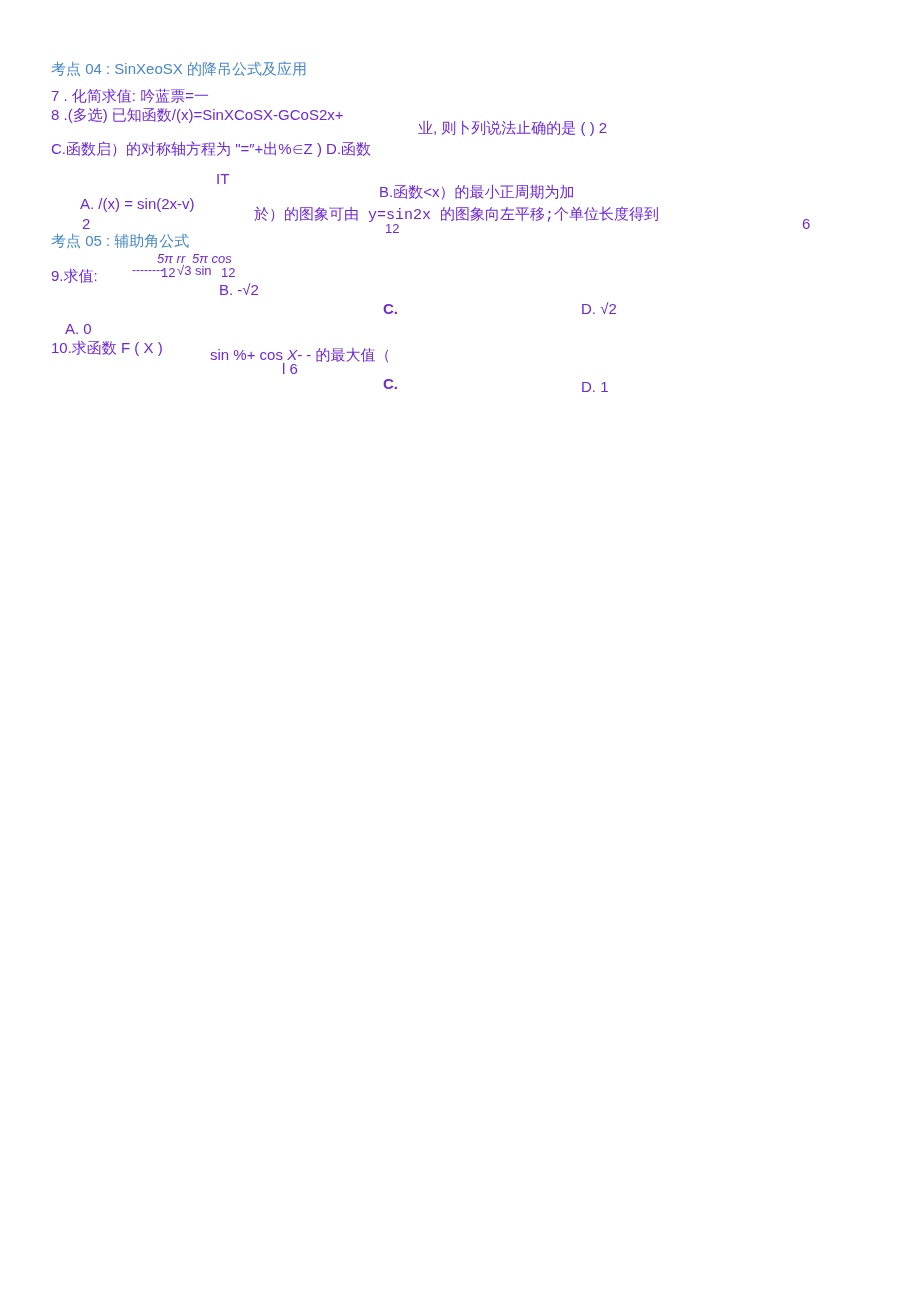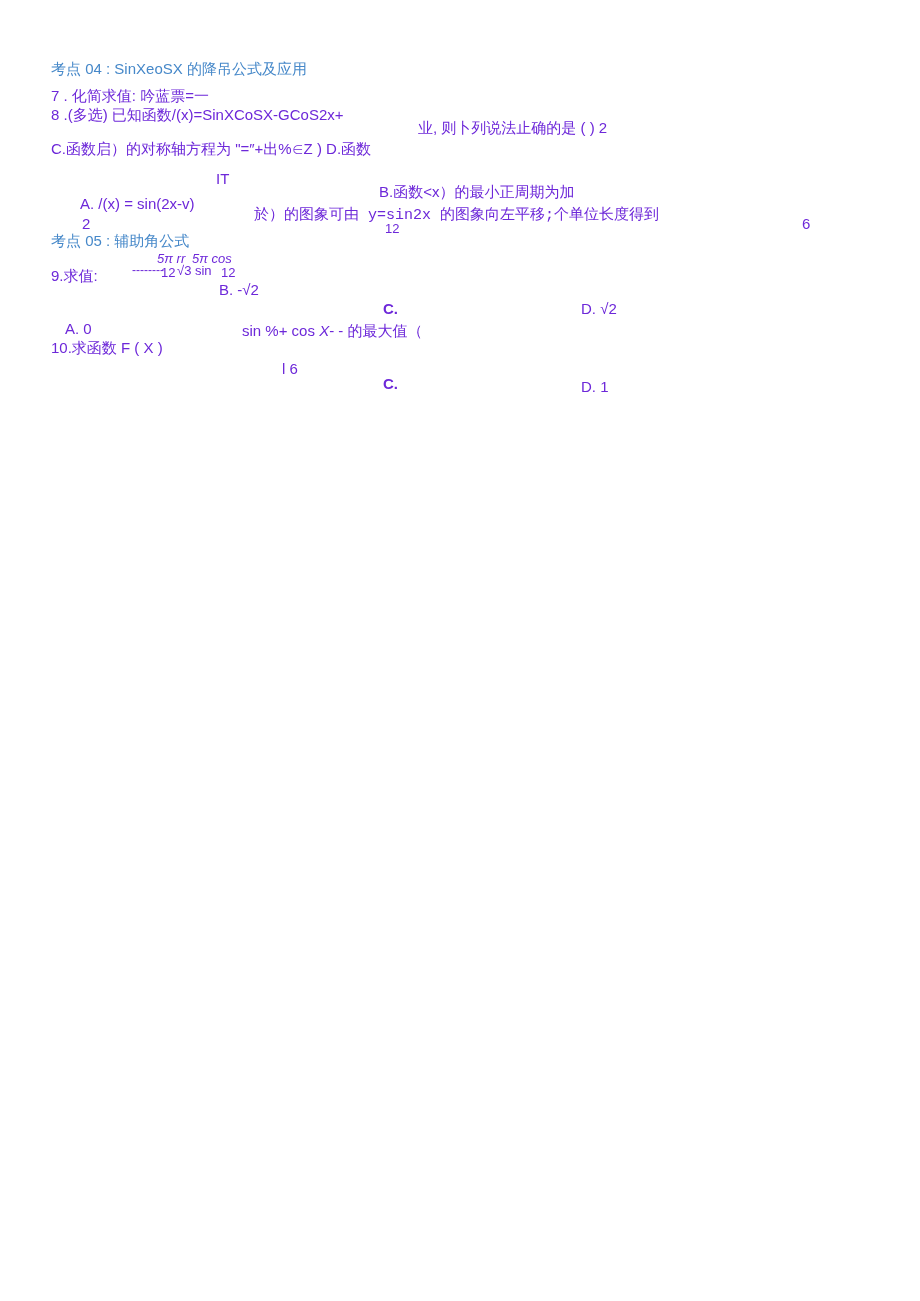--- a/index.html
+++ b/index.html
@@ -68,20 +68,20 @@
 <div class="line abs" style="left:219px; top:281px;">B. -√2</div>
 
 <div class="line abs" style="left:65px; top:300px;margin-top:20px;">A. 0</div>
 
 <div class="line abs bold" style="left:383px; top:300px;">C.</div>
 
 <div class="line abs" style="left:581px; top:300px;">D. √2</div>
 
 <div class="line abs" style="left:51px; top:339px;">10.求函数 F ( X )</div>
 
-<div class="line abs" style="left:210px; top:322px;margin-left:32px;">
+<div class="line abs" style="left:210px; top:346px;">
   <span>sin %+ cos </span><span class="italic">X</span><span>-  - 的最大值（</span>
 </div>
 
 <div class="line abs" style="left:282px; top:360px;">l 6</div>
 
 <div class="line abs bold" style="left:383px; top:375px;">C.</div>
 <div class="line abs" style="left:581px; top:378px;text-align:center;">D. 1</div>
 
 </body></html>

